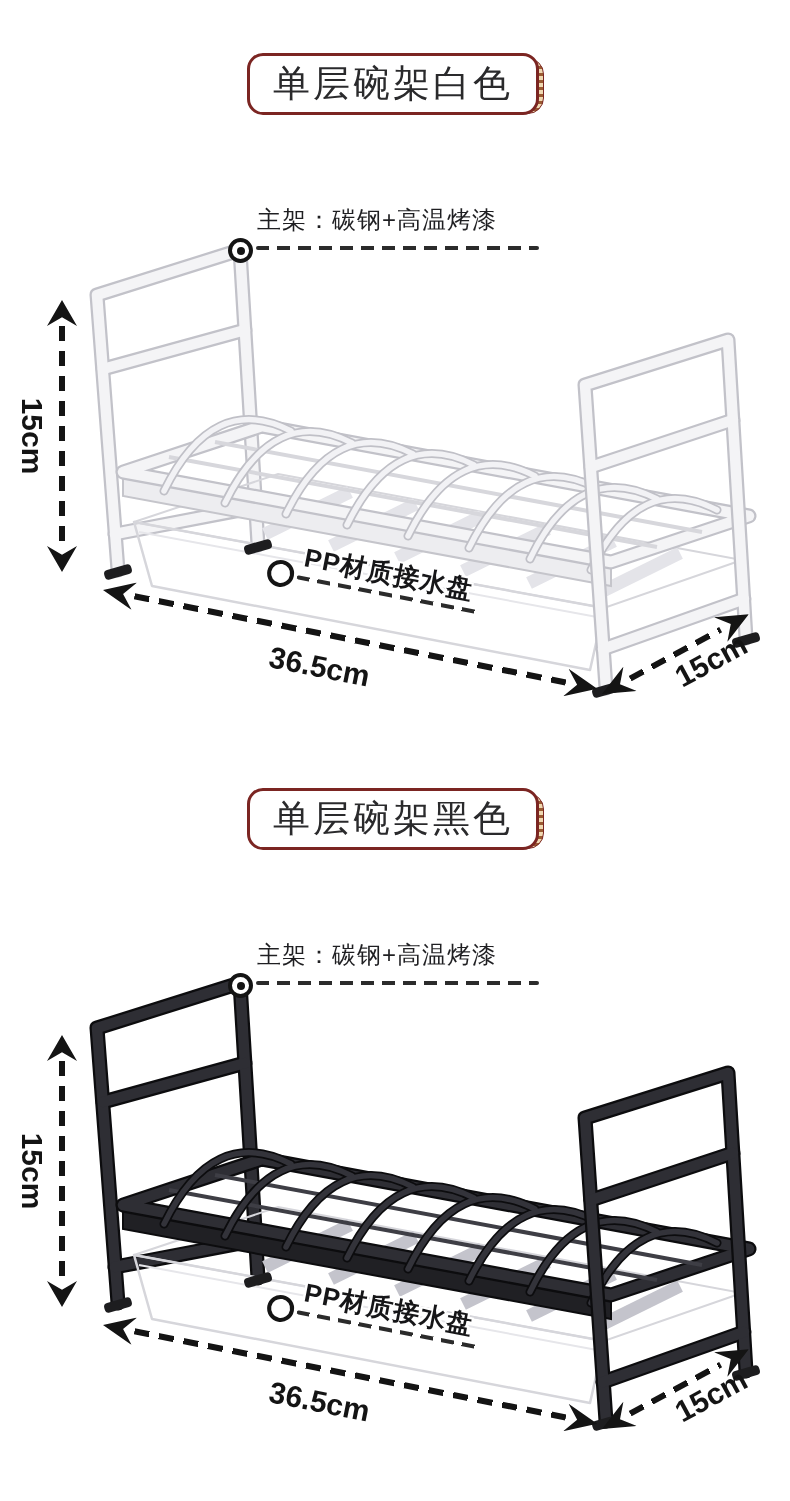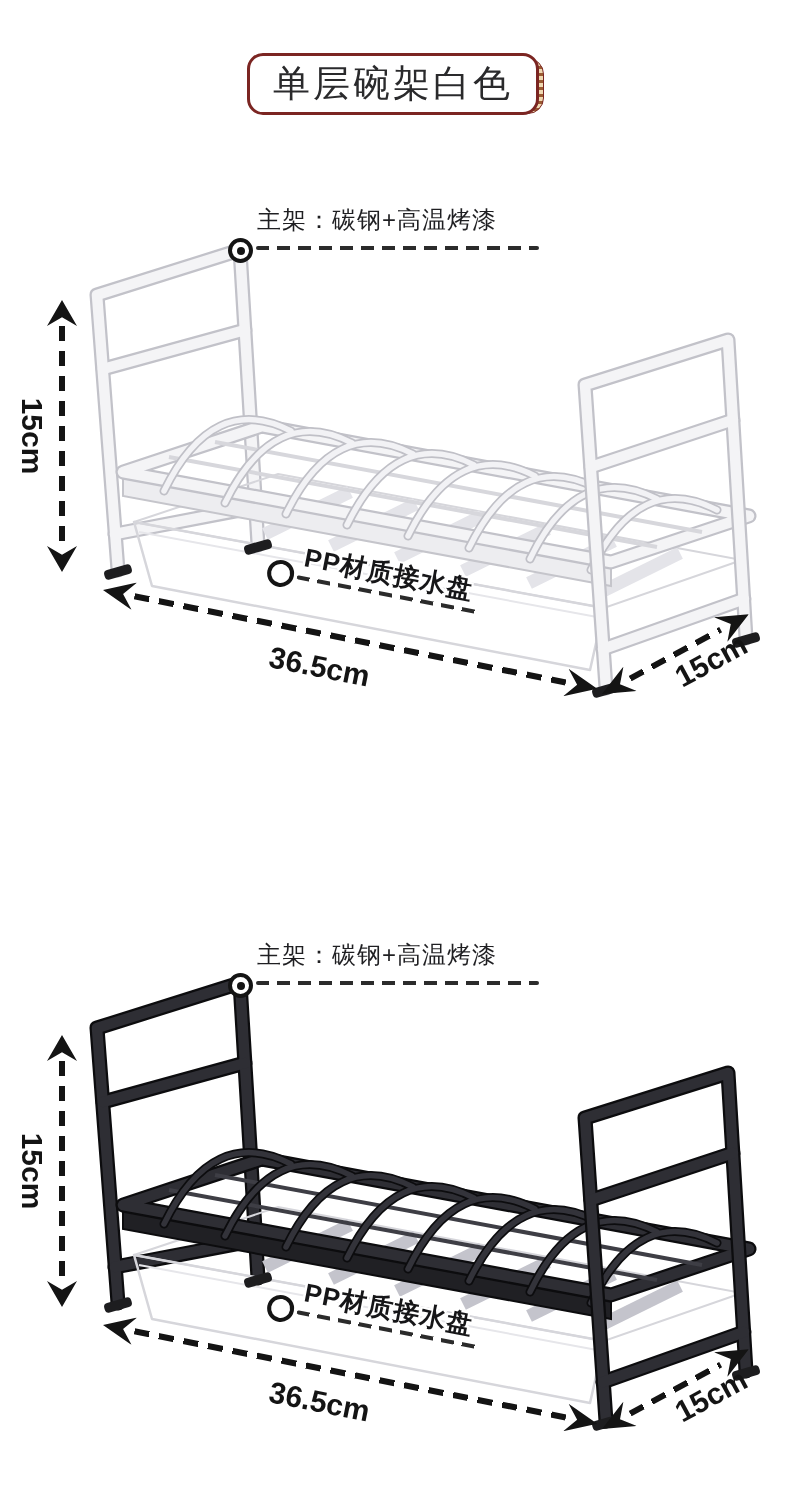--- a/index.html
+++ b/index.html
@@ -181,20 +181,24 @@
     <span class="dim-label h-label">36.5cm</span>
   </div>
 
   <div class="dim dim-h" style="left:602px;top:680px;width:167px;transform:rotate(-28.5deg);">
     <span class="arr arr-left"></span>
     <span class="dline-h"></span>
     <span class="arr arr-right"></span>
     <span class="dim-label d-label">15cm</span>
   </div>
 
+  <div class="badge-wrap" style="top:788px;">
+    <div class="badge-edge"></div>
+    <div class="badge">单层碗架黑色</div>
+  </div>
 
   <svg class="rack rack-black" style="top:973px;" viewBox="0 0 720 470">
     <g class="tube-u">
       <path d="M78,330 L57,55 L200,10 L218,305"></path>
         <path d="M63,129 L205,90"></path>
         <path d="M75,294 L216,267"></path>
     </g>
     <g class="tube-o">
       <path d="M78,330 L57,55 L200,10 L218,305"></path>
         <path d="M63,129 L205,90"></path>

